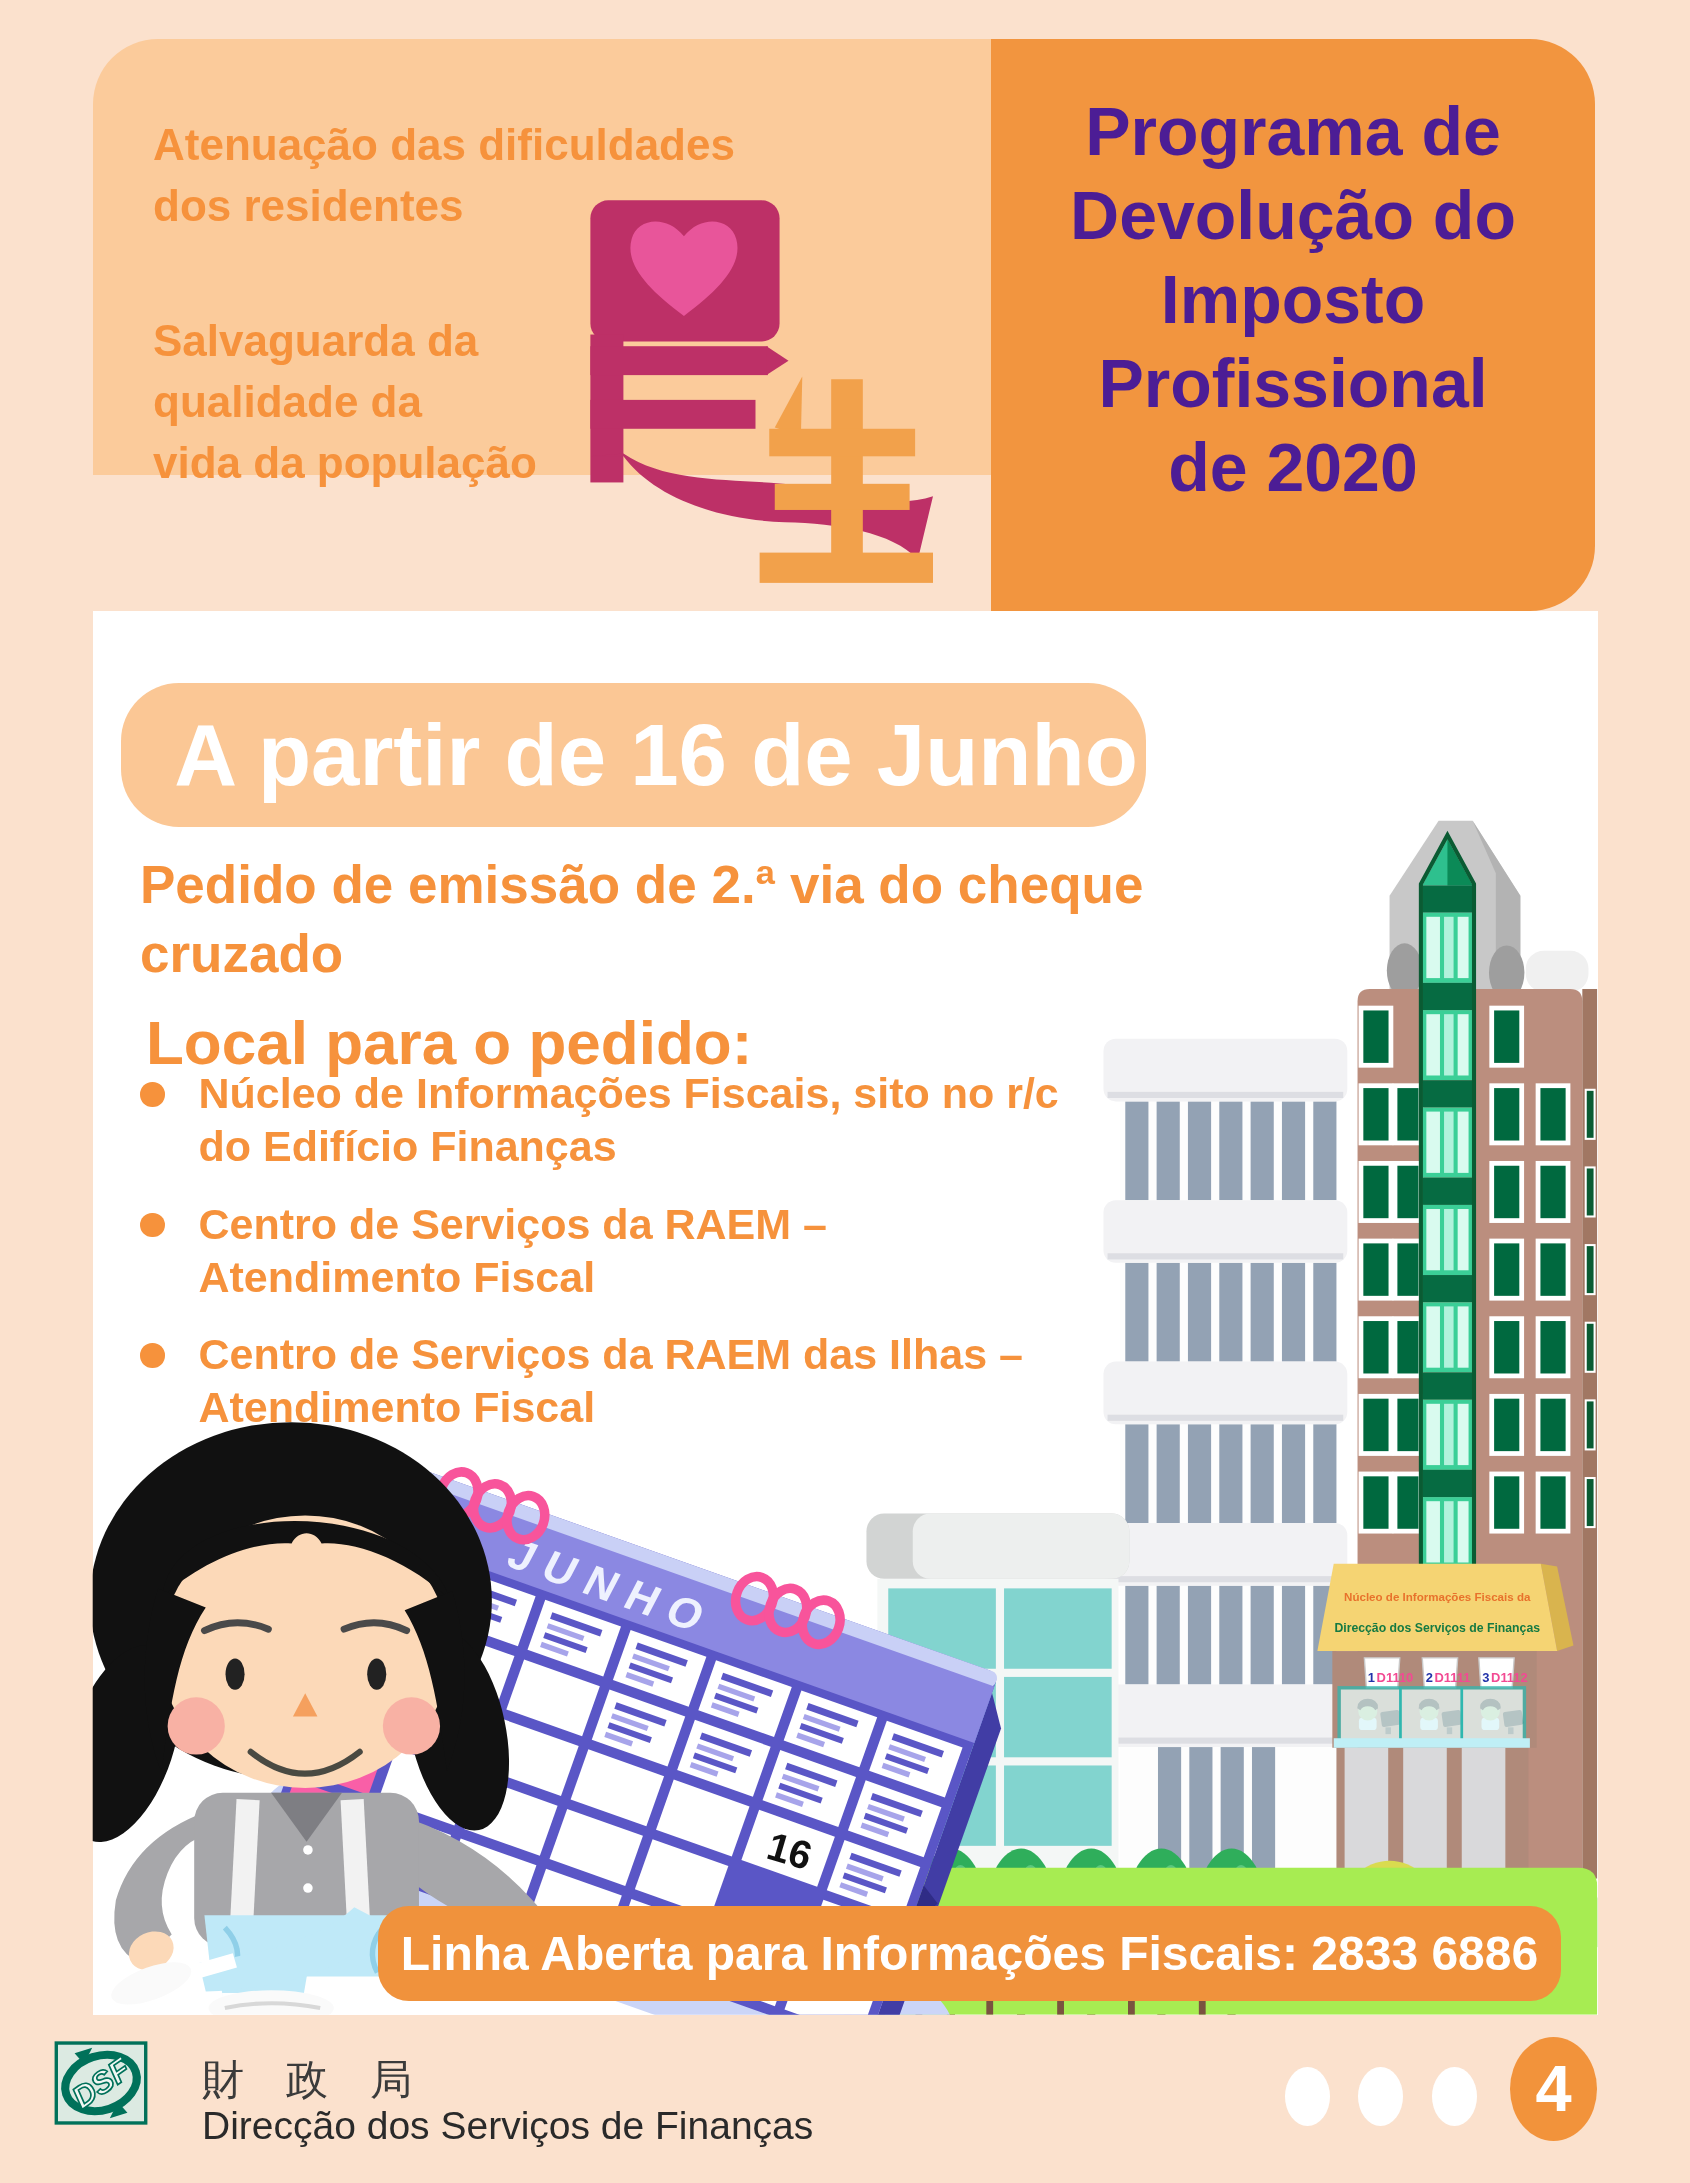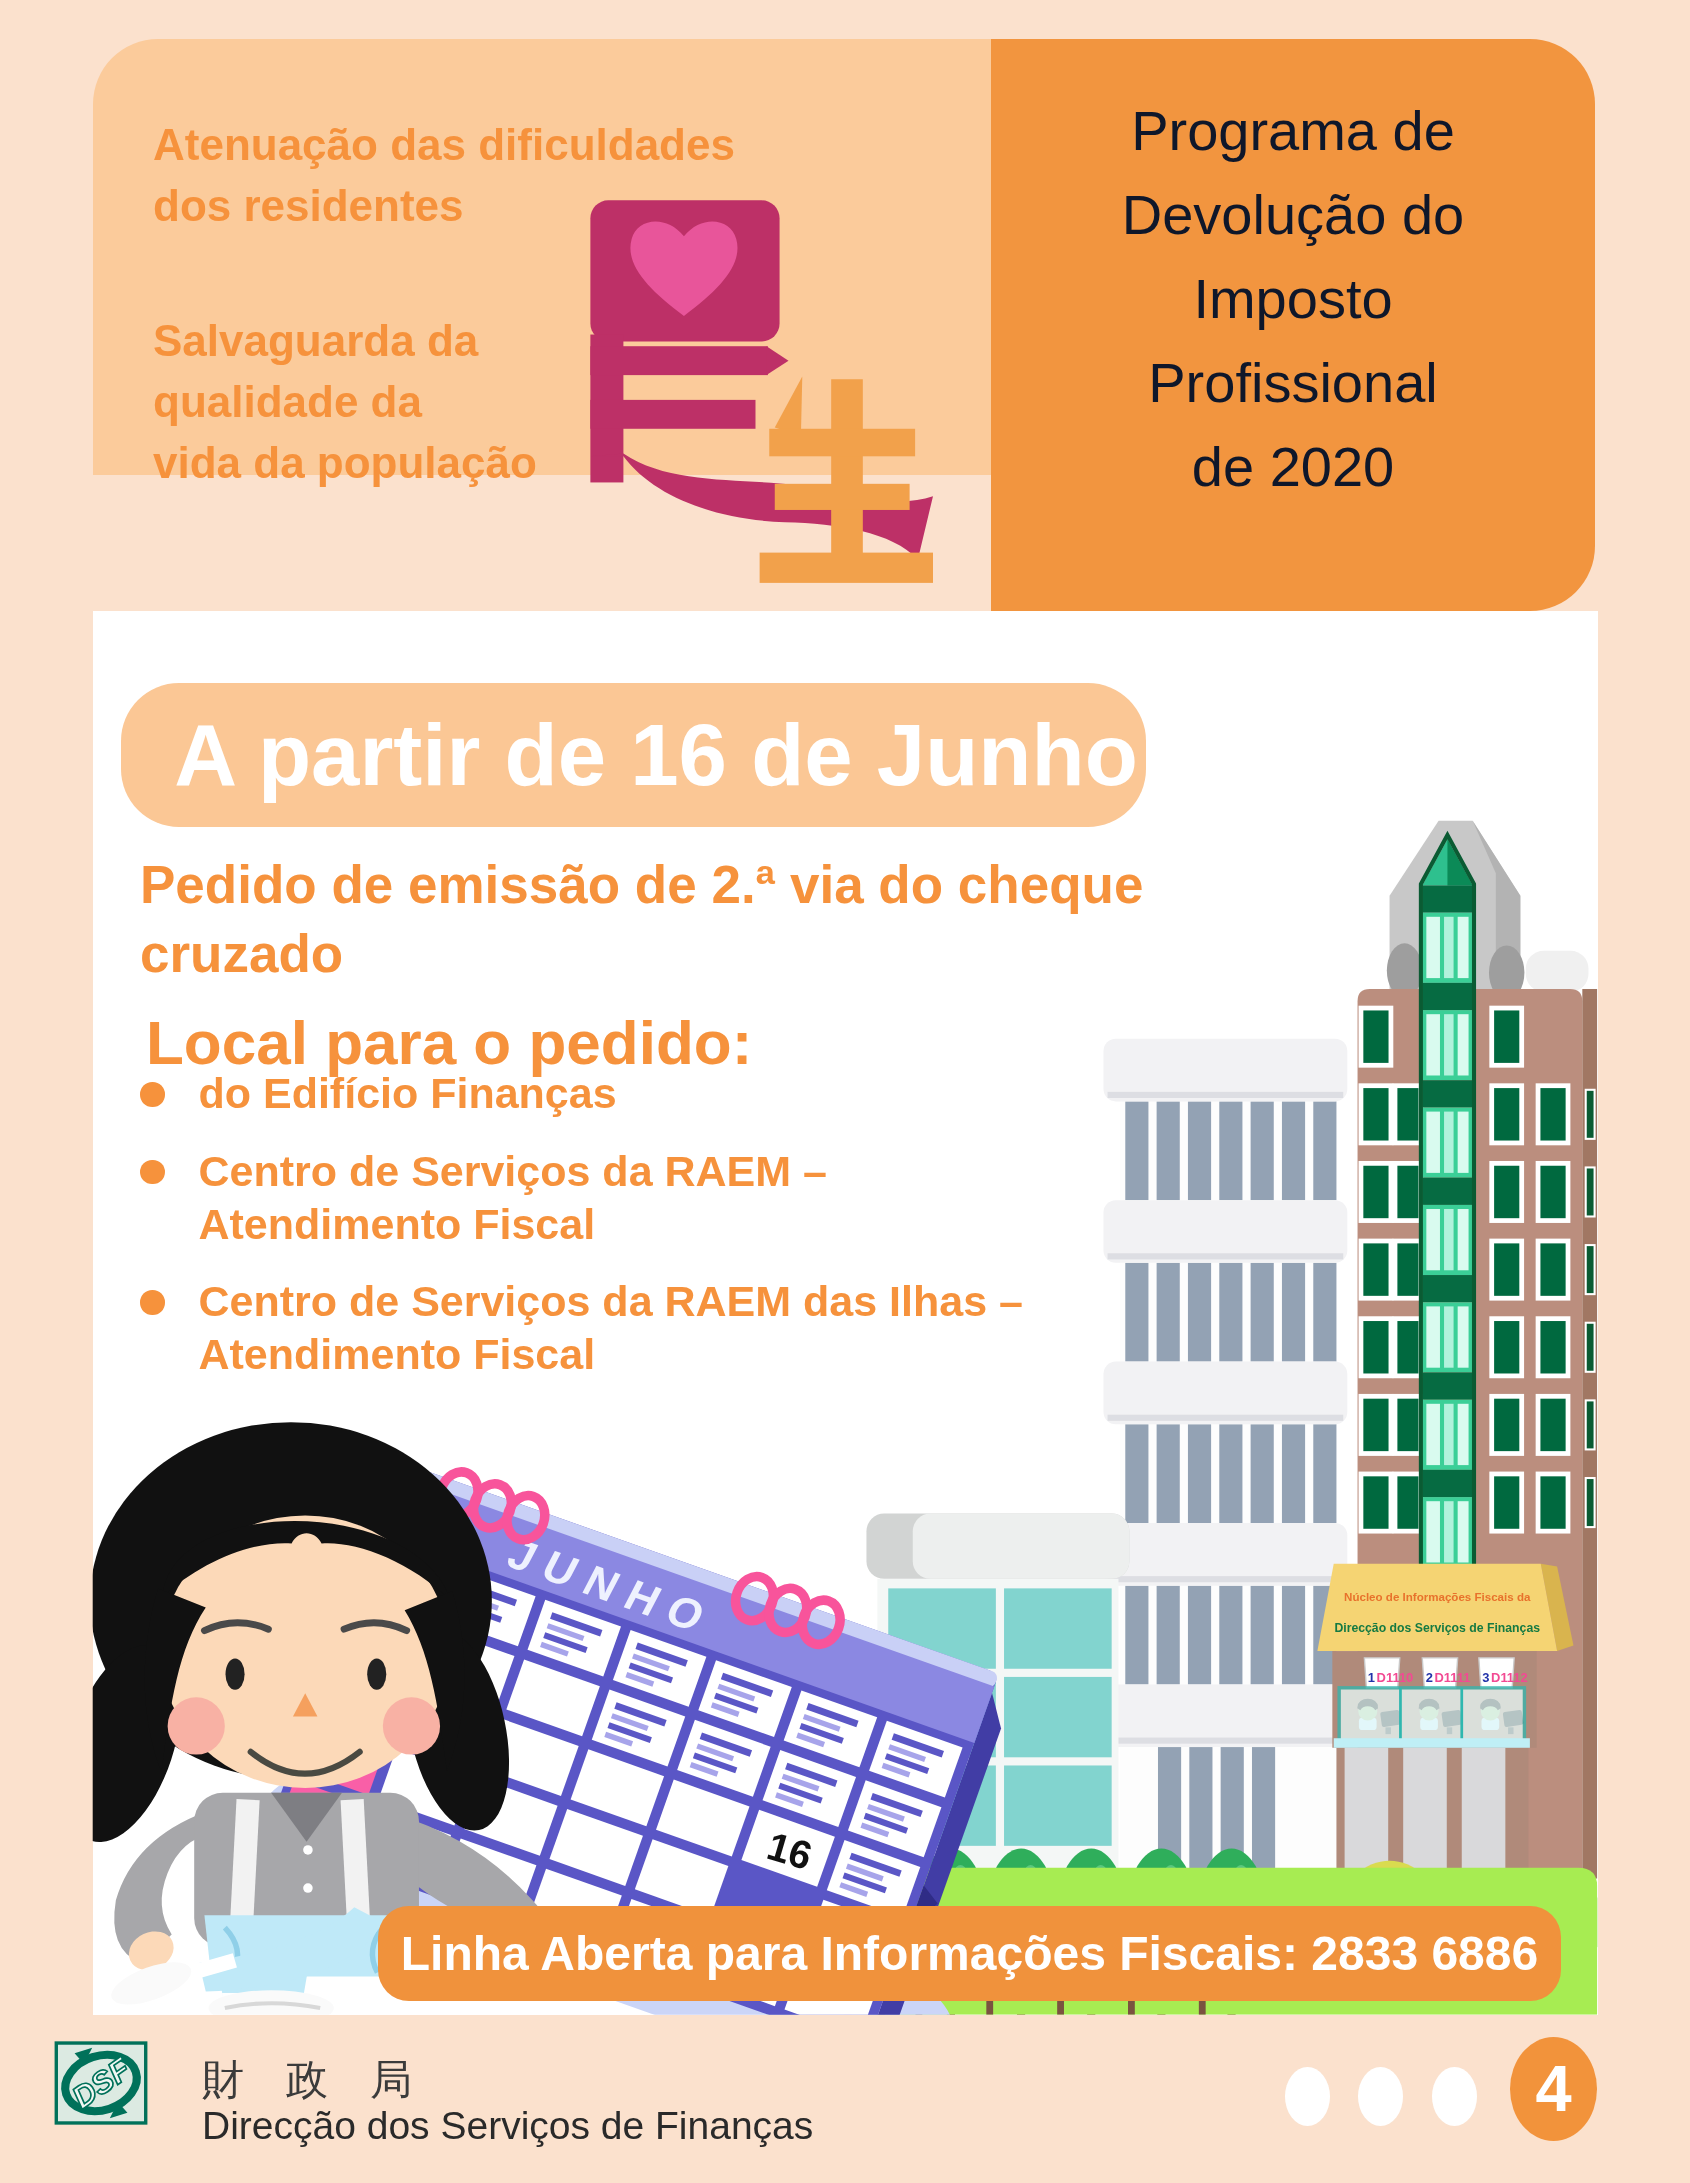--- a/index.html
+++ b/index.html
@@ -16,21 +16,21 @@
   }
   .tagline div{font-size:44px;font-weight:bold;color:#F6923C;line-height:61px;white-space:nowrap;}
   .tag-top{position:absolute;left:60px;top:75px;}
   .tag-bottom{position:absolute;left:60px;top:271px;}
   .minsheng{position:absolute;left:496px;top:161px;width:344px;height:386px;}
   .hdr-right{
     left:991px;top:39px;width:604px;height:572px;
     background:#F2953F;border-radius:0 65px 65px 0;z-index:2;
     text-align:center;
   }
-  .hdr-right div{font-size:56px;font-weight:normal;color:#0f172a;line-height:84px;white-space:nowrap;}
+  .hdr-right div{font-size:68px;font-weight:bold;color:#4c1d95;line-height:84px;white-space:nowrap;}
   .hdr-right .pad{padding-top:50px;}
   
   .card{left:93px;top:611px;width:1505px;height:1404px;background:#FFFFFF;z-index:0;}
   
   .banner{
     left:121px;top:683px;width:1025px;height:144px;background:#FBC795;border-radius:58px;
     z-index:3;
   }
   .banner div{font-size:87px;font-weight:bold;color:#FFFFFF;line-height:144px;padding-left:45px;white-space:nowrap;text-align:center;}
   .subtitle{left:140px;top:850px;z-index:3;}
@@ -433,20 +433,21 @@
   <div>Pedido de emissão de 2.ª via do cheque</div>
   <div>cruzado</div>
 </div>
 
 <div class="abs loclabel">Local para o pedido:</div>
 
 <div class="abs bullets">
   <div class="bullet">
     <div class="bdot"></div>
     <div class="btext">
+      <div>Núcleo de Informações Fiscais, sito no r/c</div>
       <div>do Edifício Finanças</div>
     </div>
   </div>
   <div class="bullet">
     <div class="bdot"></div>
     <div class="btext">
       <div>Centro de Serviços da RAEM –</div>
       <div>Atendimento Fiscal</div>
     </div>
   </div>

